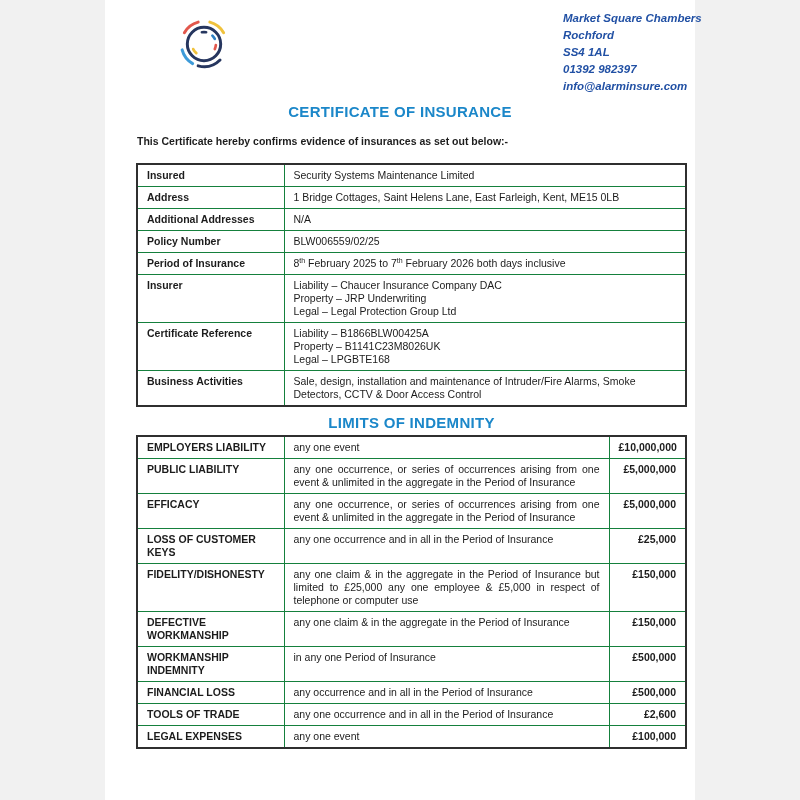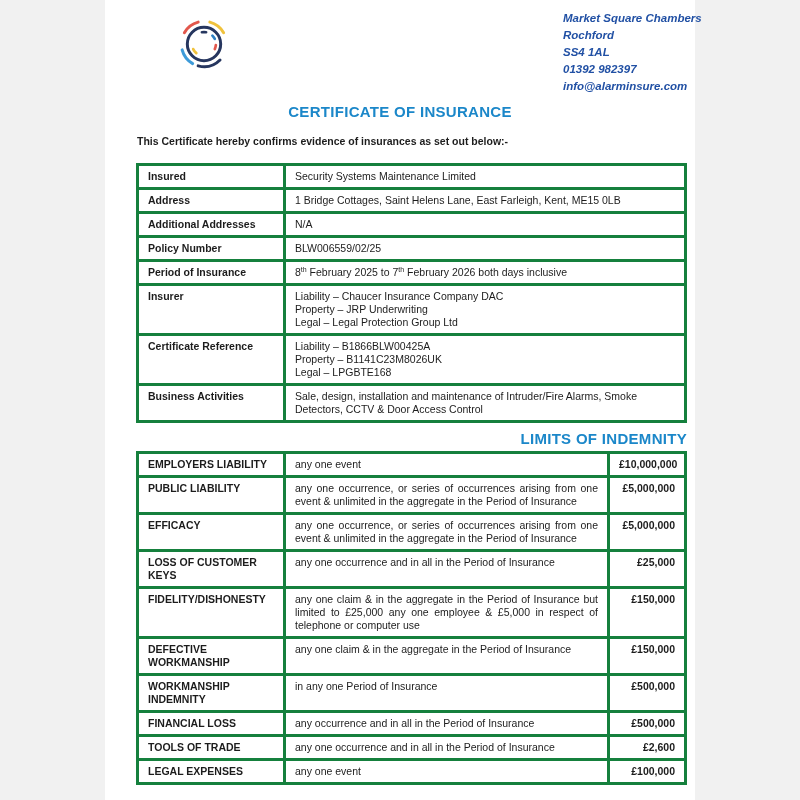--- a/index.html
+++ b/index.html
@@ -40,31 +40,31 @@
     font-size: 10.5px; font-weight: bold; color: #1d1d1d;
   }
   
   .content { padding: 0 8px 0 31px; }
   table {
     width: 100%; border-collapse: collapse; table-layout: fixed;
     font-size: 10.5px; line-height: 13px;
     border: 2px solid #2f2f2f;
   }
   td {
-    border: 3px solid #15803d;
+    border: 1px solid #15803d;
     padding: 4px 9px;
     vertical-align: top;
     overflow: hidden;
   }
   td.lbl { font-weight: bold; }
   td.desc { text-align: justify; }
   td.amt { font-weight: bold; text-align: right; }
   sup { font-size: 7px; line-height: 0; }
   .limits-heading {
-    text-align: right; font-size: 15px; font-weight: bold;
+    text-align: center; font-size: 15px; font-weight: bold;
     letter-spacing: 0.3px; color: #1b87c9;
     margin: 7px 0 4px 0;
   }
 </style>
 </head>
 <body>
 
 <div class="page">
 
   <div class="header">

